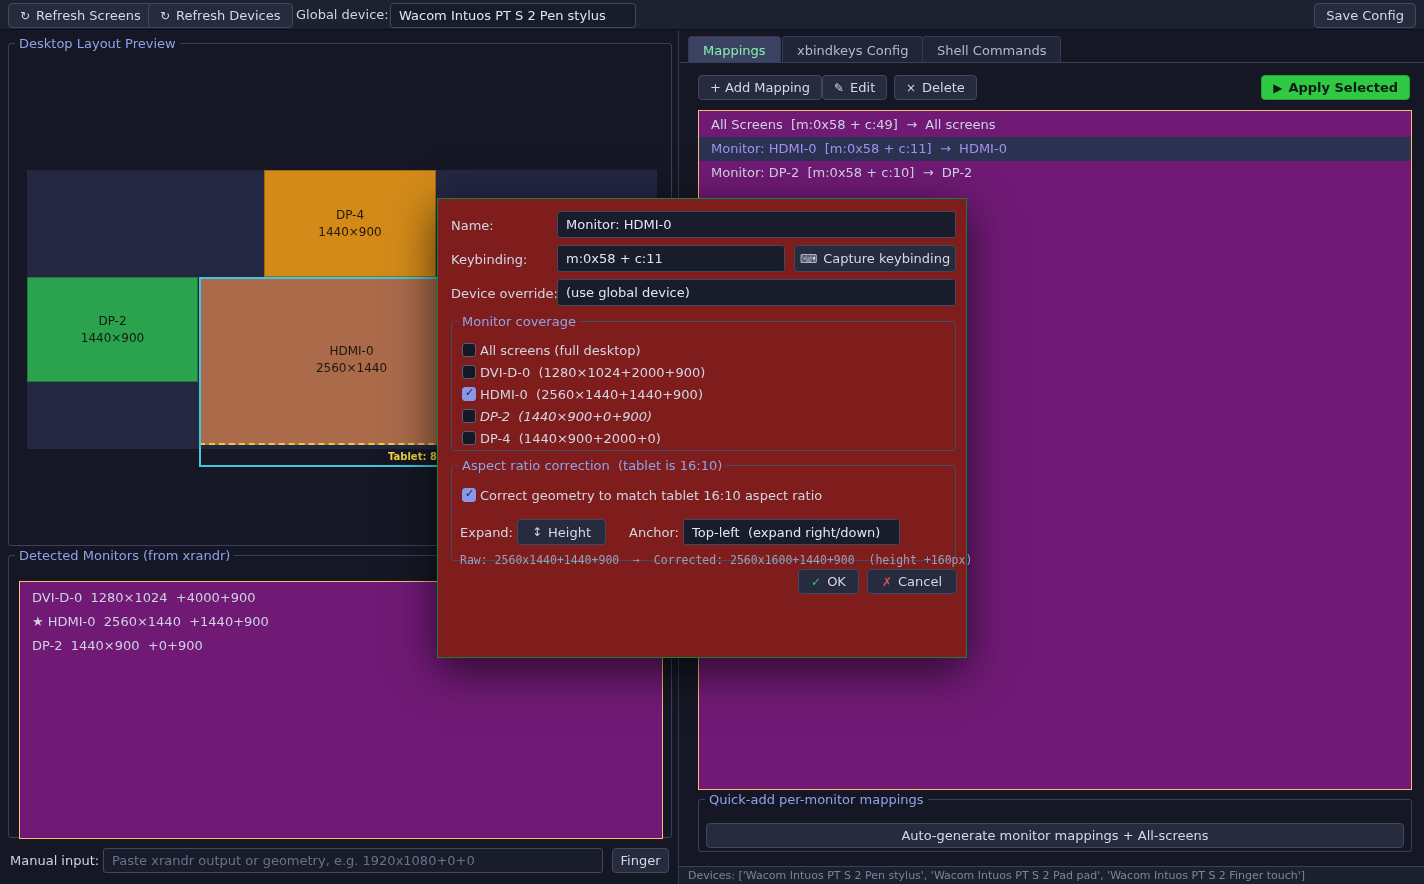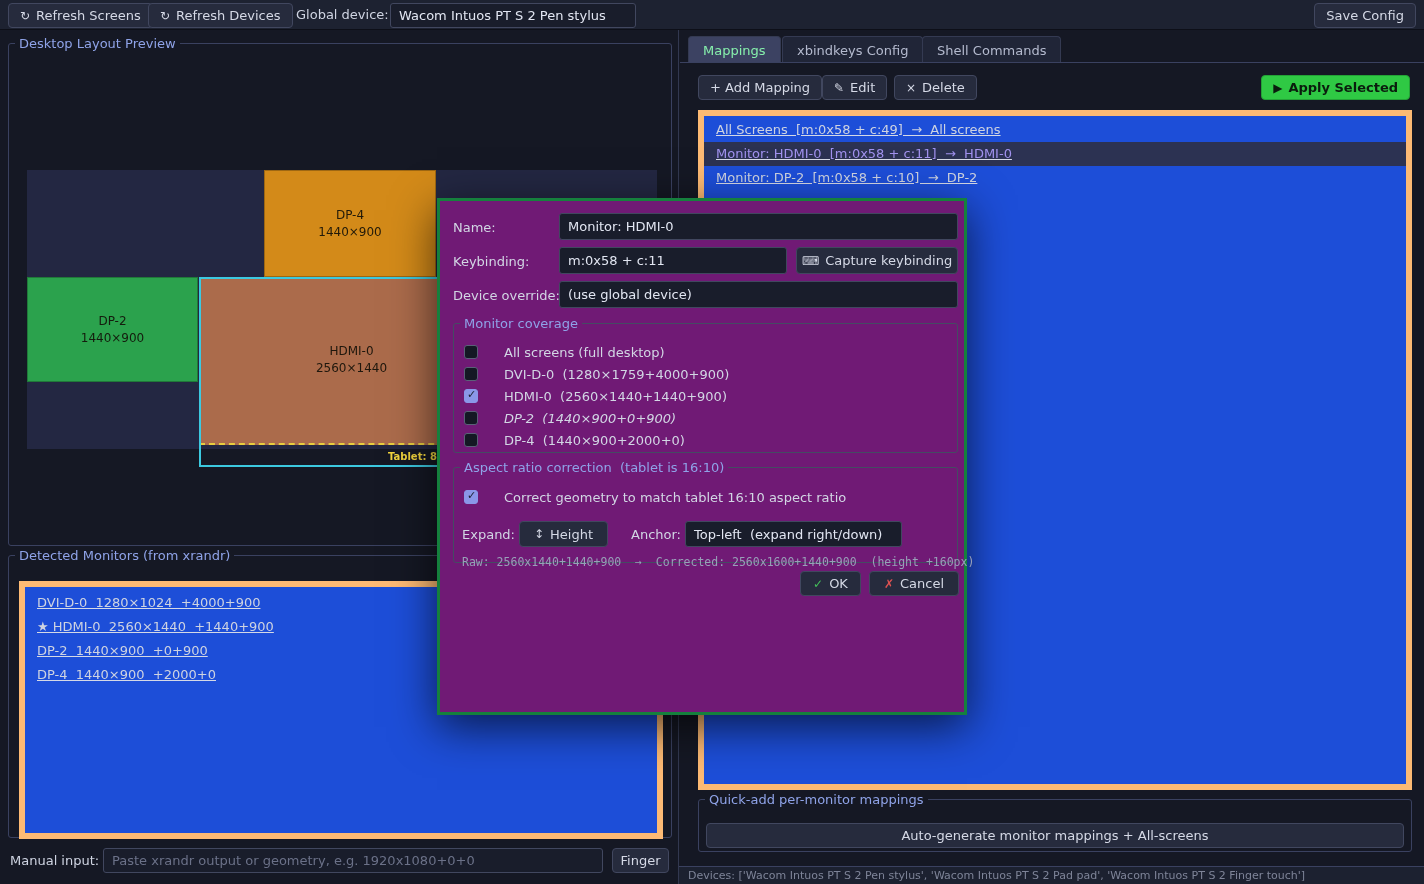--- a/index.html
+++ b/index.html
@@ -36,21 +36,21 @@
     background:#191d2b; border:1px solid #41475f; border-radius:3px;
     color:#e2e6f2; font-size:13px; display:flex; align-items:center;
     padding:0 8px; white-space:pre; cursor:pointer;
   }
 
   
   fieldset.group { position:absolute; border:1px solid #3a4160; border-radius:3px; padding:0; }
   fieldset.group legend { color:#8fa3e8; font-size:13px; margin-left:6px; padding:0 4px; white-space:pre; }
 
   
-  .listbox { background:#1d4ed8; border:6px solid #fdba74;text-decoration:underline; }
+  .listbox { background:#701a75; border:1px solid #fdba74; }
   .listrow { line-height:24px; height:24px; padding-left:12px; color:#ced3e1; white-space:pre; cursor:default; }
   .listrow.selected { background:#2c3252; color:#a192ee; }
 
   
   .desktop-rect { background:#232742; }
   .monitor {
     display:flex; flex-direction:column; align-items:center; justify-content:center;
     font-size:12px; line-height:17px; color:rgba(18,16,8,0.92); cursor:pointer;
   }
   .mon-dp4 { background:#d38a19; border:1px solid rgba(0,0,0,0.25); }
@@ -62,30 +62,30 @@
   
   .tab {
     display:inline-flex; align-items:center; height:27px; padding:0 14px;
     background:#202537; border:1px solid #343a52; border-bottom:none;
     border-radius:4px 4px 0 0; color:#b4bace; cursor:pointer; white-space:pre;
   }
   .tab.active { background:#3c4262; color:#86efac; }
   .tabline { background:#3a4160; height:1px; }
 
   
-  .cbrow { position:absolute; display:flex; align-items:center; gap:26px; height:22px;text-align:center; }
+  .cbrow { position:absolute; display:flex; align-items:center; gap:4px; height:22px;text-align:center; }
   .cb { width:14px; height:14px; flex:none; border:1px solid #5a6078; background:#141824; border-radius:3px; position:relative; cursor:pointer; }
   .cb.checked { background:#8a97e8; border-color:#8a97e8; }
   .cb.checked::after { content:"✓"; position:absolute; left:2px; top:-2px; font-size:11px; font-weight:bold; color:#1a2030; }
   .cblabel { color:#d2d6e4; white-space:pre; }
 
   
   .dialog {
-    left:437px; top:198px; width:530px; height:517px; background:#701a75;
-    border:3px solid #15803d; box-shadow:0 12px 42px rgba(0,0,0,0.65); z-index:20;
+    left:437px; top:198px; width:530px; height:460px; background:#7f1d1d;
+    border:1px solid #15803d; box-shadow:0 12px 42px rgba(0,0,0,0.65); z-index:20;
   }
   .dlabel { color:#d2d6e4; white-space:pre; }
   .dialog fieldset.group { border-color:#454b63; }
   .mono { font-family:"DejaVu Sans Mono","Liberation Mono",monospace; font-size:11.5px; color:#98a0b8; white-space:pre; }
 
   .statusbar { left:679px; top:866px; width:745px; height:18px; background:#1c2130; border-top:1px solid #3a4160; }
   .statustext { padding-left:9px; line-height:17px; font-size:11px; color:#7e8498; white-space:pre; }
   .divider { left:678px; top:30px; width:1px; height:854px; background:#323850; }
 
   .legendtext { color:#cfd4e2; white-space:pre; }
@@ -135,21 +135,20 @@
       <span class="tablet-label">Tablet: 8:5</span>
     </div>
   </fieldset>
 
   <fieldset class="group" style="left:8px;top:548px;width:664px;height:290px;">
     <legend>Detected Monitors (from xrandr)</legend>
     <div class="abs listbox" style="left:10px;top:18px;width:644px;height:258px;padding-top:4px;">
       <div class="listrow">DVI-D-0  1280×1024  +4000+900</div>
       <div class="listrow">★ HDMI-0  2560×1440  +1440+900</div>
       <div class="listrow">DP-2  1440×900  +0+900</div>
-      <div class="listrow">DP-4  1440×900  +2000+0</div>
     </div>
   </fieldset>
 
   <div class="abs legendtext" style="left:10px;top:853px;">Manual input:</div>
   <input class="field abs" style="left: 103px; top: 848px; width: 500px;" placeholder="Paste xrandr output or geometry, e.g. 1920x1080+0+0">
   <div class="btn abs" style="left:612px;top:848px;width:57px;">
     <span>Finger</span>
   </div>
 
   <div class="abs divider"></div>
@@ -208,21 +207,21 @@
     <input class="field abs" style="left: 119px; top: 80px; width: 399px; height: 27px;" value="(use global device)">
 
     <fieldset class="group" style="left:13px;top:115px;width:505px;height:137px;">
       <legend>Monitor coverage</legend>
       <div class="cbrow" style="left:10px;top:10px;">
         <span class="cb"></span>
         <span class="cblabel">All screens (full desktop)</span>
       </div>
       <div class="cbrow" style="left:10px;top:32px;">
         <span class="cb"></span>
-        <span class="cblabel">DVI-D-0  (1280×1759+4000+900)</span>
+        <span class="cblabel">DVI-D-0  (1280×1024+2000+900)</span>
       </div>
       <div class="cbrow" style="left:10px;top:54px;">
         <span class="cb checked"></span>
         <span class="cblabel">HDMI-0  (2560×1440+1440+900)</span>
       </div>
       <div class="cbrow" style="left:10px;top:76px;font-style:italic;">
         <span class="cb"></span>
         <span class="cblabel">DP-2  (1440×900+0+900)</span>
       </div>
       <div class="cbrow" style="left:10px;top:98px;">

